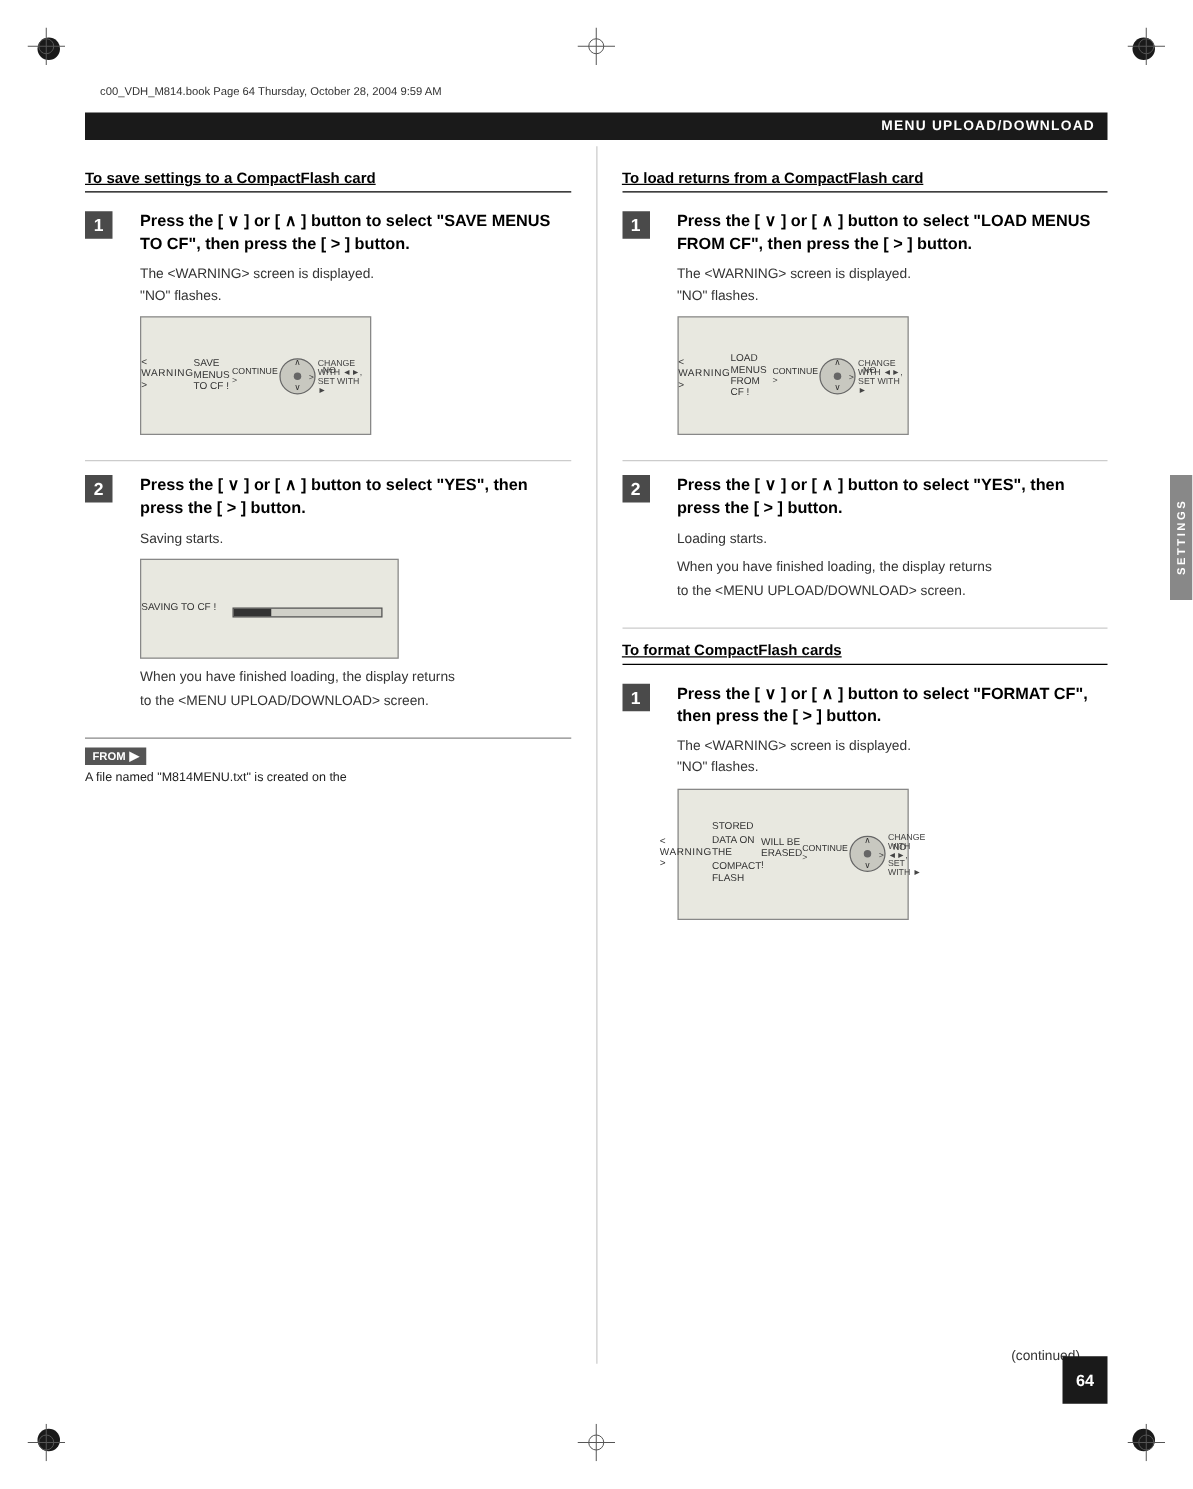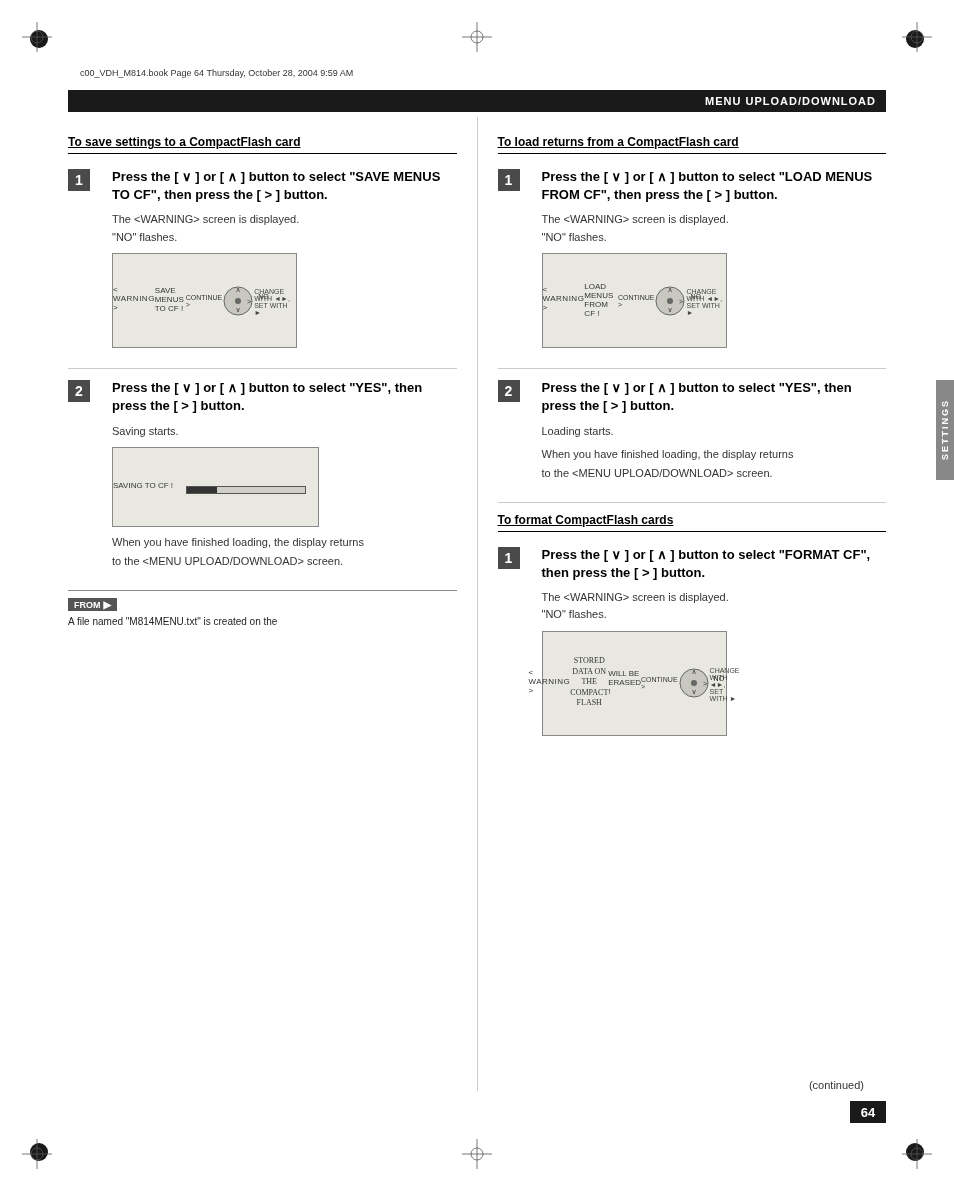--- a/index.html
+++ b/index.html
@@ -214,21 +214,21 @@
       text-orientation: mixed;
       transform: rotate(180deg);
     }
 
     
     .page-number-box {
       position: absolute;
       bottom: 68px;
       right: 68px;
       width: 36px;
-      height: 22px;
+      height: 38px;
       background: #1a1a1a;
       color: #fff;
       display: flex;
       align-items: center;
       justify-content: center;
       font-size: 13px;
       font-weight: bold;
     }
 
     
@@ -416,21 +416,21 @@
 
     <div class="step-block">
       <div class="step-number-box">1</div>
       <div class="step-content">
         <div class="step-instruction">Press the [ ∨ ] or [ ∧ ] button to select "FORMAT CF", then press the [ &gt; ] button.</div>
         <div class="step-desc">The &lt;WARNING&gt; screen is displayed.</div>
         <div class="step-desc" style="margin-top:-6px;">"NO" flashes.</div>
 
         <div class="lcd-screen" style="height:105px;">
           <div class="lcd-title">&lt; WARNING &gt;</div>
-          <div class="lcd-menu-item" style="text-align:center;line-height:1.3;font-family:Liberation Serif, serif;">STORED DATA ON THE COMPACT FLASH</div>
+          <div class="lcd-menu-item" style="text-align:left;line-height:1.3;">STORED DATA ON THE COMPACT FLASH</div>
           <div class="lcd-menu-item">WILL BE ERASED !</div>
           <div style="font-size:7px;margin:2px 0;">CONTINUE &gt;</div>
           <div style="position:relative;width:32px;height:32px;margin:2px auto;">
             <svg width="32" height="32">
               <circle cx="16" cy="16" r="14" fill="#c8c8c0" stroke="#666" stroke-width="1"></circle>
               <text x="16" y="7" text-anchor="middle" font-size="7" fill="#333">∧</text>
               <text x="16" y="27" text-anchor="middle" font-size="7" fill="#333">∨</text>
               <text x="27" y="19" text-anchor="middle" font-size="7" fill="#333">&gt;</text>
               <circle cx="16" cy="16" r="3" fill="#666"></circle>
             </svg>

